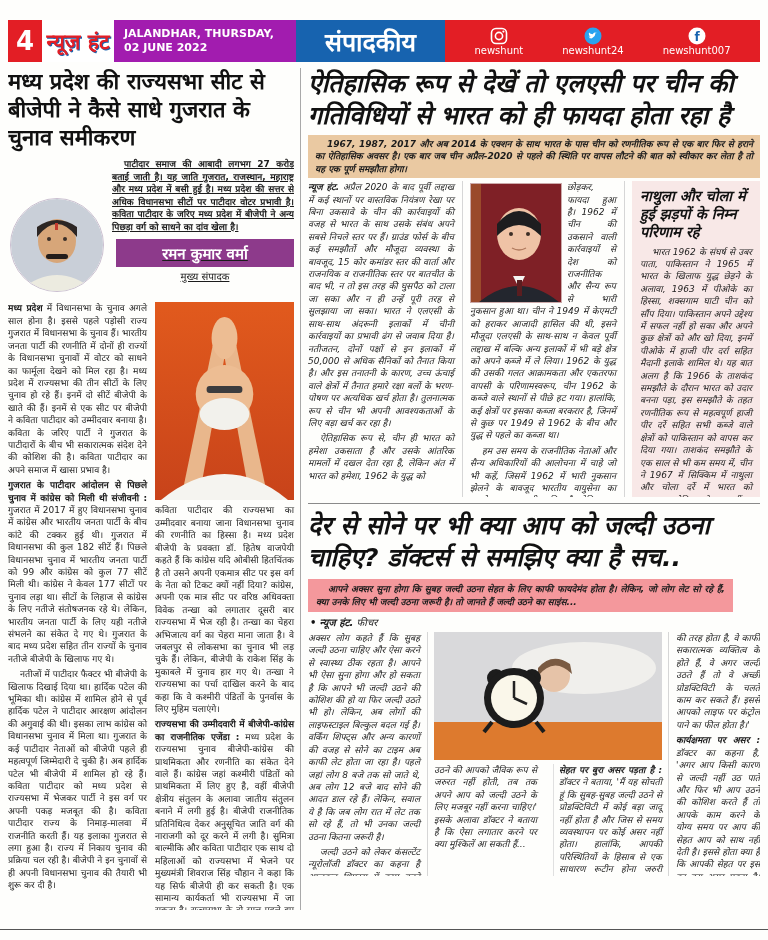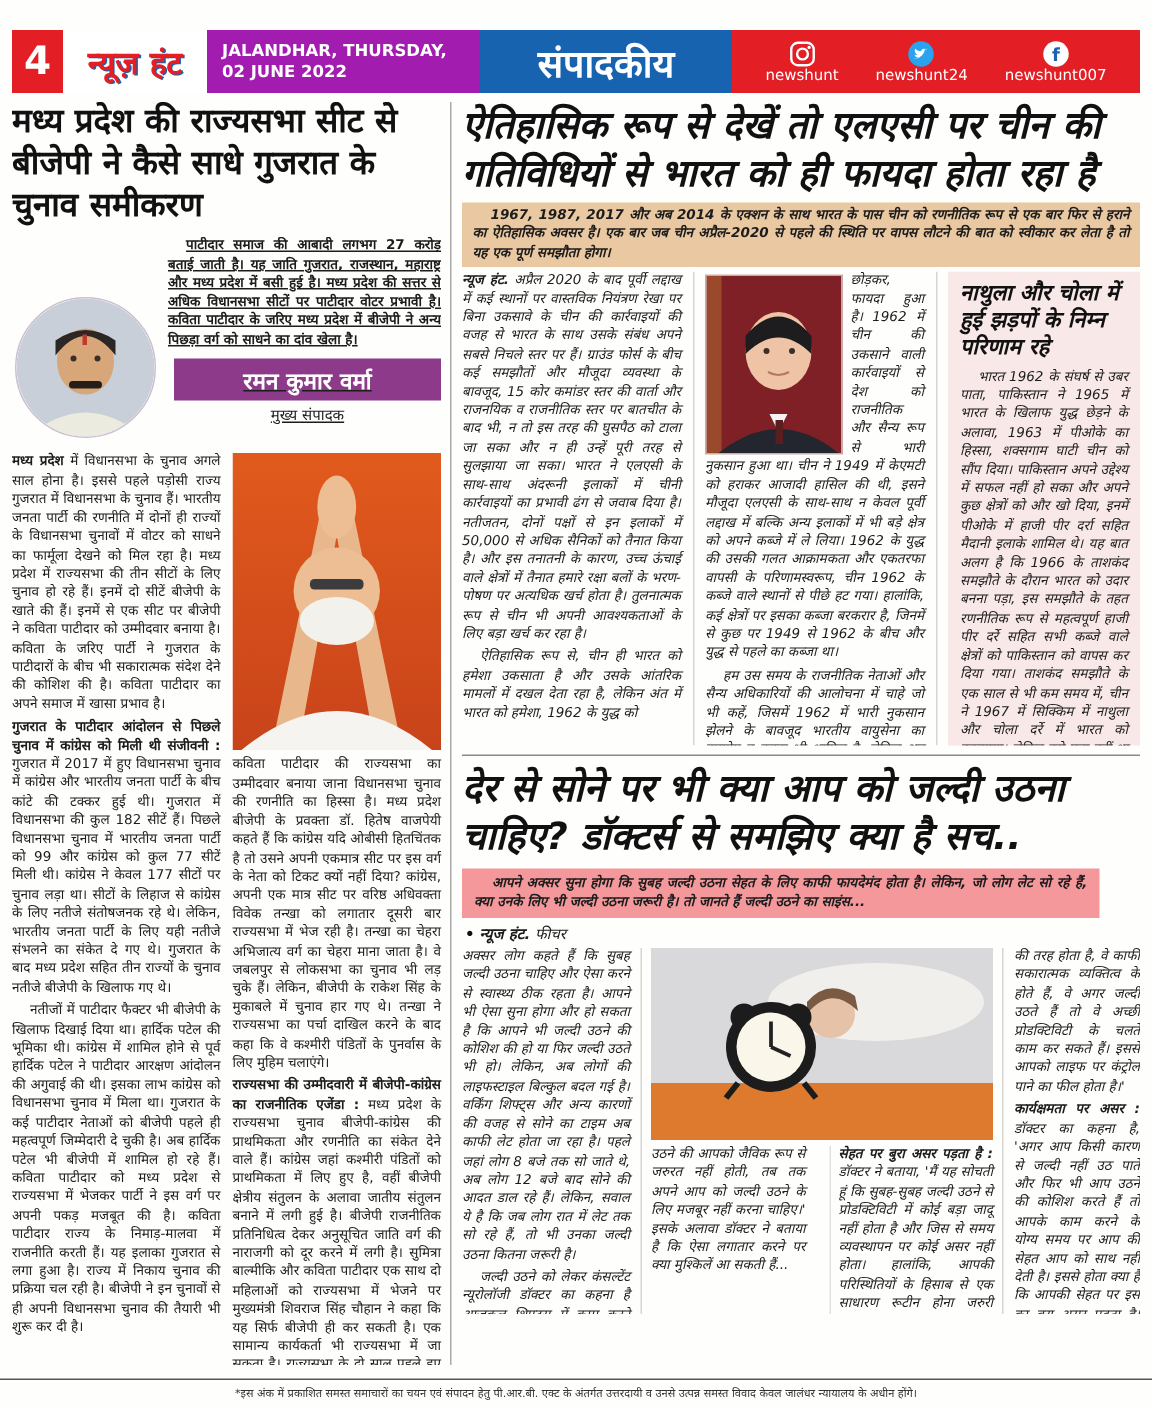--- a/index.html
+++ b/index.html
@@ -2,25 +2,25 @@
 <html><head>
 <meta charset="utf-8">
 <style>
   html,body{margin:0;padding:0;background:#e9e7e2;}
   .page{position:relative;width:768px;height:940px;margin:0 auto;background:#fefefc;
         font-family:"DejaVu Sans","Liberation Sans",sans-serif;color:#1c1c1c;overflow:hidden;}
   
   .masthead{display:flex;align-items:stretch;height:42px;margin:20px 8px 6px 8px;}
   .pageno{width:34px;background:#e31e25;color:#fff;font-size:26px;font-weight:bold;
           display:flex;align-items:center;justify-content:center;}
-  .logo{width:96px;background:#fff;color:#e31e25;font-weight:bold;font-size:21px;
+  .logo{width:72px;background:#fff;color:#e31e25;font-weight:bold;font-size:21px;
         display:flex;align-items:center;justify-content:center;text-shadow:1px 1px 0 #1763af;}
   .dateline{width:172px;background:#a21caf;color:#fff;font-size:11px;font-weight:bold;
             display:flex;flex-direction:column;justify-content:center;padding-left:10px;line-height:1.3;}
-  .section-title{width:168px;background:#1763af;color:#fff;font-size:25px;font-weight:bold;
+  .section-title{width:149px;background:#1763af;color:#fff;font-size:25px;font-weight:bold;
             display:flex;align-items:center;justify-content:center;}
   .socials{flex:1;background:#e31e25;display:flex;align-items:center;justify-content:space-around;padding:0 10px;}
   .social{display:flex;flex-direction:column;align-items:center;gap:1px;}
   .social .handle{color:#fff;font-size:10px;line-height:1;}
   .social svg{display:block;}
   
   .content{display:flex;padding:0 8px;}
   .left-col{width:286px;padding-right:6px;border-right:1px solid #a9a9a9;}
   .right-col{flex:1;padding-left:7px;font-style:italic;}
   
@@ -262,16 +262,15 @@
             <p class="ni"><span class="runin">कार्यक्षमता पर असर :</span> <span>डॉक्टर का कहना है, 'अगर आप किसी कारण से जल्दी नहीं उठ पाते और फिर भी आप उठने की कोशिश करते हैं तो आपके काम करने के योग्य समय पर आप की सेहत आप को साथ नहीं देती है। इससे होता क्या है कि आपकी सेहत पर इस का बुरा असर पड़ता है। जल्दी उठना नैसर्गिक तरह से नहीं होता, आपके काम के साथ अच्छा रूटीन बनाना जो आप को सूट हो और आप जिस में ठीक से फिट हो, ऐसा रूटीन बनाना जरूरी है।'</span></p>
 
           </div>
         </div>
       </article>
 
     </section>
   </main>
 
   <footer class="footer">
-    <div class="l2">*इस अंक में प्रकाशित समस्त समाचारों का चयन एवं संपादन हेतु पी.आर.बी. एक्ट के अंतर्गत उत्तरदायी व उनसे उत्पन्न समस्त विवाद केवल जालंधर न्यायालय के अधीन होंगे।</div>
   </footer>
 
 </div>
 
 </body></html>

